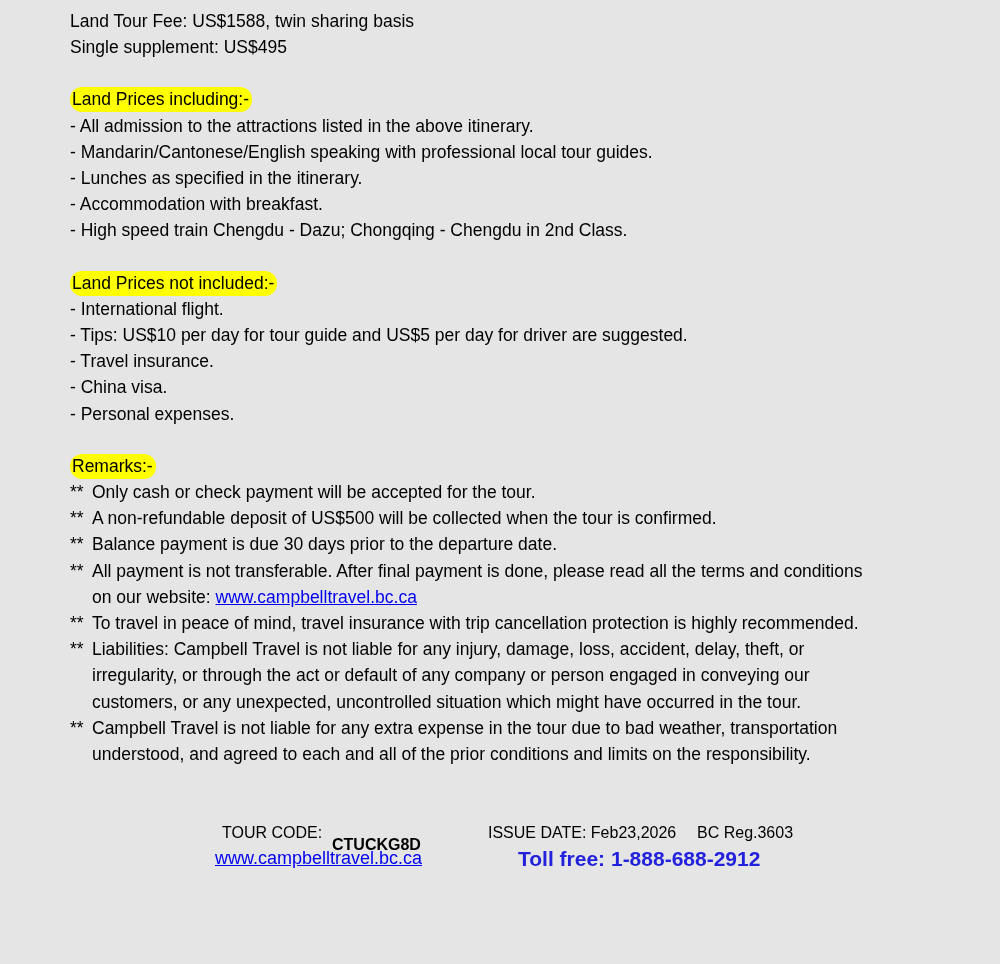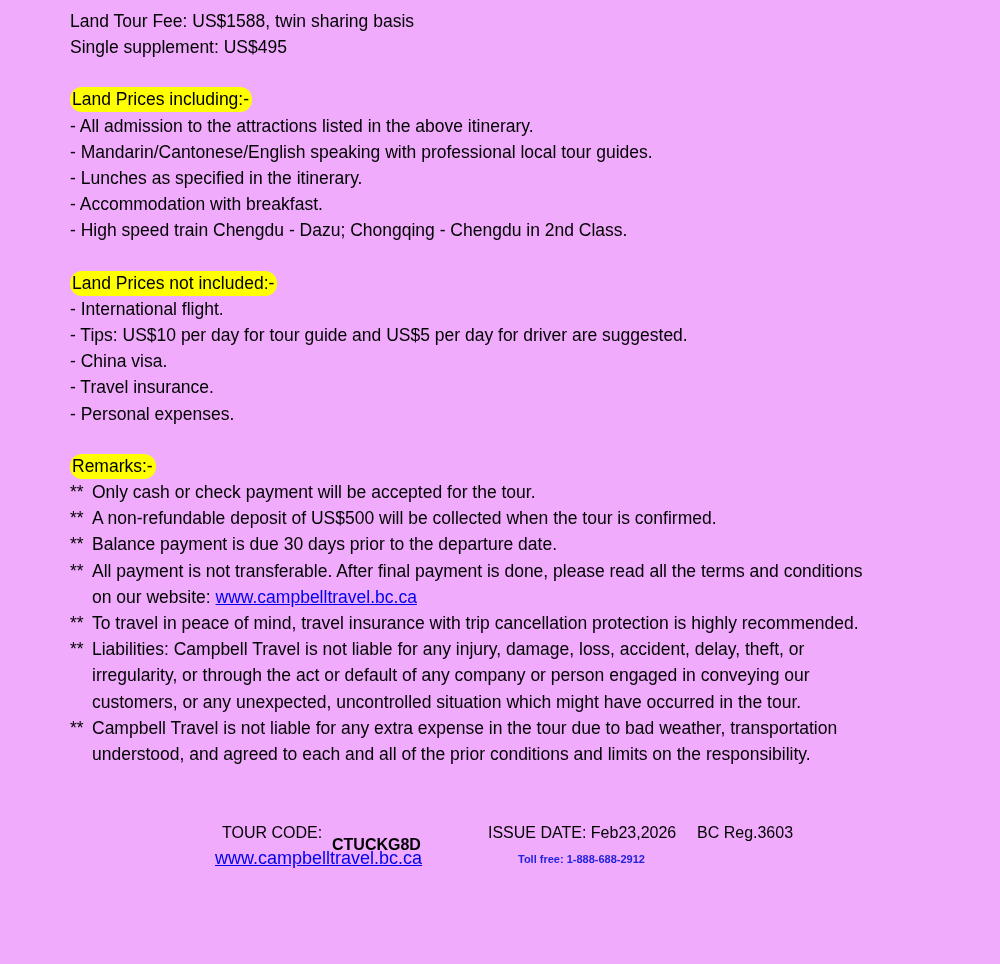--- a/index.html
+++ b/index.html
@@ -1,21 +1,21 @@
 <!DOCTYPE html>
 <html><head>
 <meta charset="utf-8">
 <style>
   * { margin: 0; padding: 0; box-sizing: border-box; }
   html, body { background: #ffffff; }
   .page {
     position: relative;
     width: 1000px;
     height: 964px;
-    background: #f0abfc;
+    background: #e5e5e5;
     font-family: "Liberation Sans", sans-serif;
     font-size: 17.5px;
     line-height: 26.2px;
     color: #000000;
     padding: 8px 40px 0 70px;
     overflow: hidden;
   }
   .line { white-space: nowrap; }
   .sec { margin-top: 26px; }
   .heading-line { white-space: nowrap; }
@@ -51,21 +51,21 @@
   .f-issuedate      { left: 418px; top: 0; }
   .f-bcreg          { left: 627px; top: 0; }
   .f-website {
     left: 145px; top: 25px;
     font-size: 18px;
   }
   .f-tollfree {
     left: 448px; top: 26px;
     color: #2222DD;
     font-weight: 600;
-    font-size: 11px;
+    font-size: 21px;
   }
 </style>
 </head>
 <body>
 
 <div class="page">
 
   <div>
     <div class="line">Land Tour Fee: US$1588, twin sharing basis</div>
     <div class="line">Single supplement: US$495</div>
@@ -81,22 +81,22 @@
     <div class="line">- Accommodation with breakfast.</div>
     <div class="line">- High speed train Chengdu - Dazu; Chongqing - Chengdu in 2nd Class.</div>
   </div>
 
   <div class="sec">
     <div class="heading-line">
       <mark class="hl">Land Prices not included:-</mark>
     </div>
     <div class="line">- International flight.</div>
     <div class="line">- Tips: US$10 per day for tour guide and US$5 per day for driver are suggested.</div>
+    <div class="line">- Travel insurance.</div>
     <div class="line">- China visa.</div>
-    <div class="line">- Travel insurance.</div>
     <div class="line">- Personal expenses.</div>
   </div>
 
   <div class="sec">
     <div class="heading-line">
       <mark class="hl">Remarks:-</mark>
     </div>
 
     <div class="remark-first">
       <span class="marker">**</span><span>Only cash or check payment will be accepted for the tour.</span>

